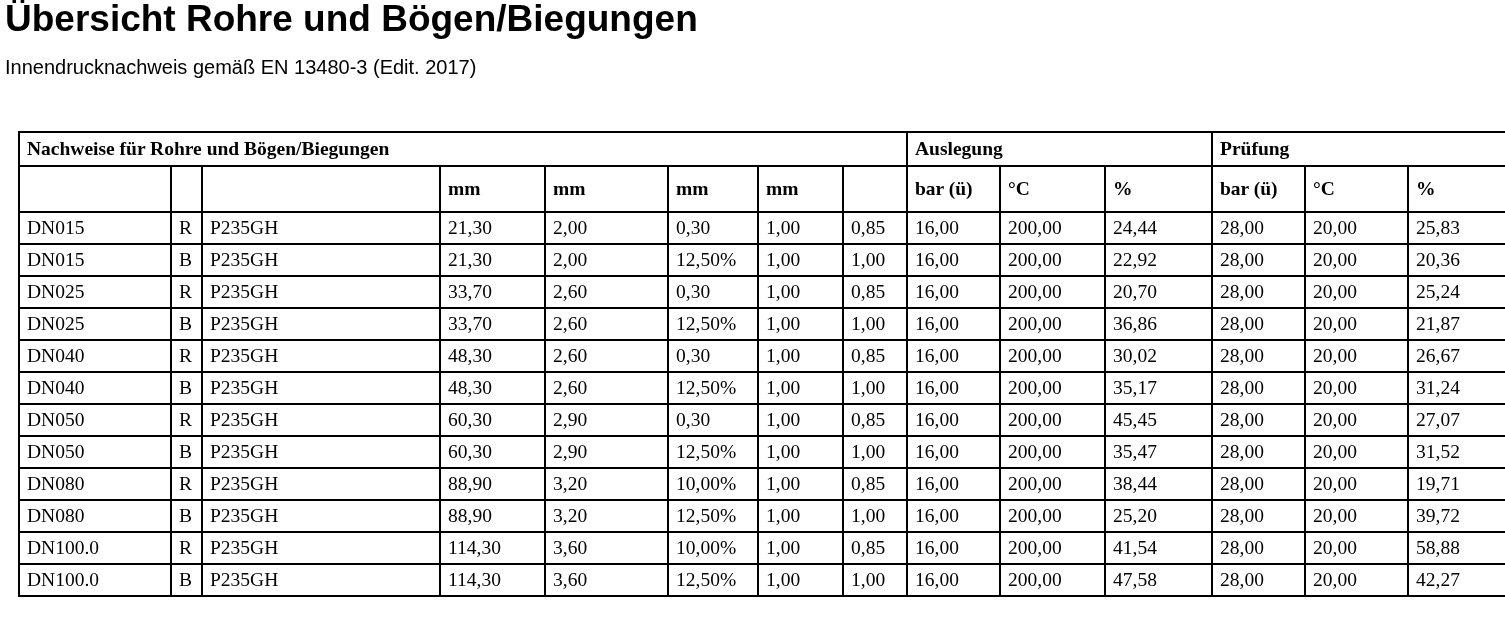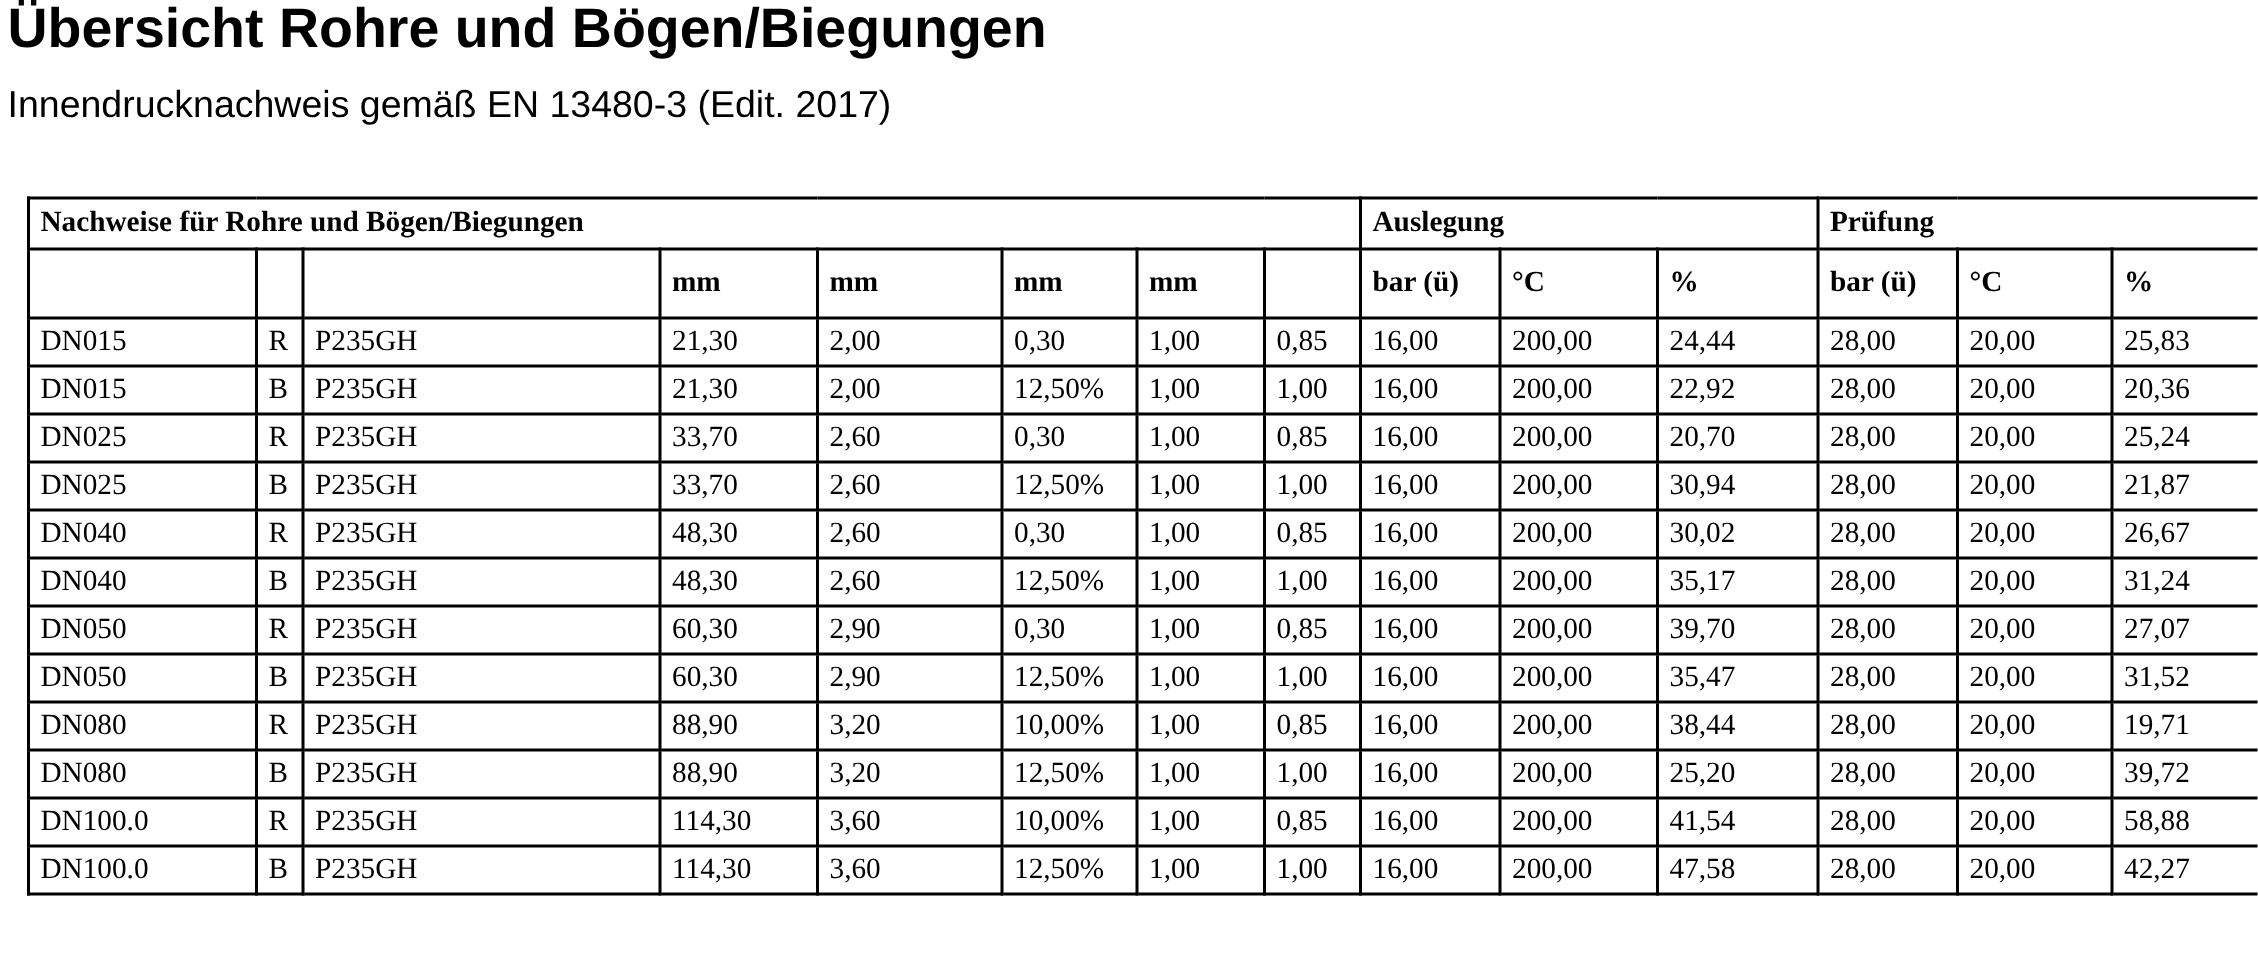--- a/index.html
+++ b/index.html
@@ -21,21 +21,21 @@
     top: -2px;
     font-size: 37px;
     font-weight: bold;
     letter-spacing: 0px;
     white-space: nowrap;
   }
   .subtitle {
     position: absolute;
     left: 5px;
     top: 56px;
-    font-size: 25px;
+    font-size: 20px;
     font-weight: normal;
     white-space: nowrap;
   }
   table.report {
     position: absolute;
     left: 18px;
     top: 131px;
     width: 1499px;
     border-collapse: collapse;
     table-layout: fixed;
@@ -156,21 +156,21 @@
         <td>DN025</td>
         <td>B</td>
         <td>P235GH</td>
         <td>33,70</td>
         <td>2,60</td>
         <td>12,50%</td>
         <td>1,00</td>
         <td>1,00</td>
         <td>16,00</td>
         <td>200,00</td>
-        <td class="num-right">30,94</td>
+        <td class="num-right">36,86</td>
         <td>28,00</td>
         <td>20,00</td>
         <td class="num-right">21,87</td>
       </tr>
       <tr class="data-row">
         <td>DN040</td>
         <td>R</td>
         <td>P235GH</td>
         <td>48,30</td>
         <td>2,60</td>
@@ -204,21 +204,21 @@
         <td>DN050</td>
         <td>R</td>
         <td>P235GH</td>
         <td>60,30</td>
         <td>2,90</td>
         <td>0,30</td>
         <td>1,00</td>
         <td>0,85</td>
         <td>16,00</td>
         <td>200,00</td>
-        <td class="num-right">39,70</td>
+        <td class="num-right">45,45</td>
         <td>28,00</td>
         <td>20,00</td>
         <td class="num-right">27,07</td>
       </tr>
       <tr class="data-row">
         <td>DN050</td>
         <td>B</td>
         <td>P235GH</td>
         <td>60,30</td>
         <td>2,90</td>

